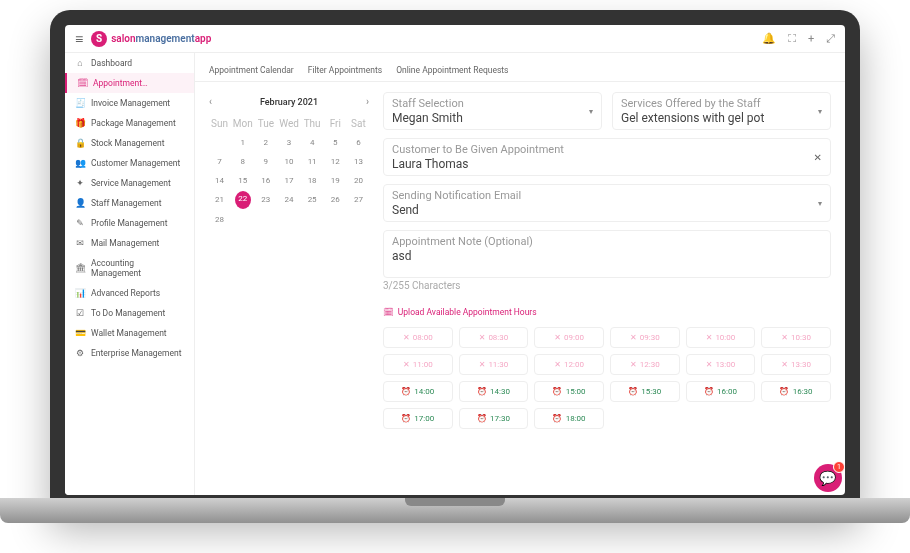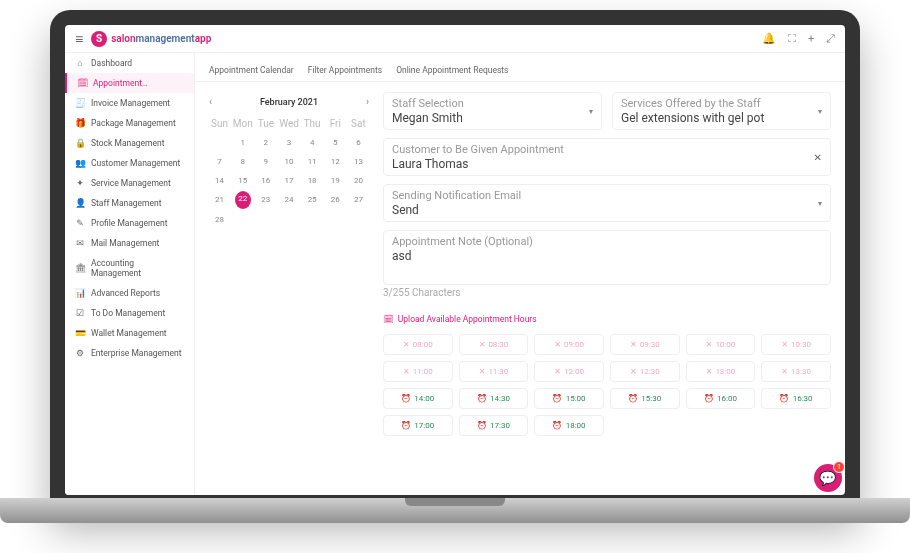--- a/index.html
+++ b/index.html
@@ -39,21 +39,21 @@
 .day{padding:4px 0;font-size:8px;color:#888;cursor:pointer;border-radius:50%}
 .day.muted{color:#ccc}
 .day.sel{background:#d91e76;color:#fff;width:16px;height:18px;line-height:16px;padding:0;margin:0 auto}
 .form{flex:1;min-width:0}
 .row{display:flex;gap:10px;margin-bottom:8px}
 .field{flex:1;border:1px solid #eee;border-radius:4px;padding:4px 8px;position:relative;background:#fff}
 .flabel{font-size:11px;color:#999;margin-bottom:1px}
 .fval{font-size:12px;color:#444}
 .drop::after{content:"▾";position:absolute;right:8px;top:50%;transform:translateY(-50%);color:#888;font-size:8px}
 .clear{position:absolute;right:8px;top:50%;transform:translateY(-50%);color:#666;font-size:10px;cursor:pointer}
-.note-area{border:1px solid #eee;border-radius:4px;padding:4px 8px;height:55px;margin-bottom:2px}
+.note-area{border:1px solid #eee;border-radius:4px;padding:4px 8px;height:48px;margin-bottom:2px}
 .chars{font-size:10px;color:#aaa;margin-bottom:16px}
 .upload{color:#d91e76;font-size:8.5px;margin:8px 0 10px;display:flex;align-items:center;gap:4px}
 .slots{display:grid;grid-template-columns:repeat(6,1fr);gap:6px}
 .slot{border:1px solid #eee;border-radius:4px;padding:5px 0;text-align:center;font-size:8px;display:flex;align-items:center;justify-content:center;gap:3px;cursor:pointer}
 .slot.un{color:#f5a8c5}
 .slot.av{color:#2e8b57}
 .chat{position:absolute;bottom:18px;right:18px;width:28px;height:28px;border-radius:50%;background:#d91e76;display:flex;align-items:center;justify-content:center;color:#fff;font-size:14px;cursor:pointer}
 .badge{position:absolute;top:-3px;right:-3px;width:12px;height:12px;border-radius:50%;background:#ff4136;color:#fff;font-size:7px;display:flex;align-items:center;justify-content:center;border:1px solid #fff}
 </style>
 </head>

